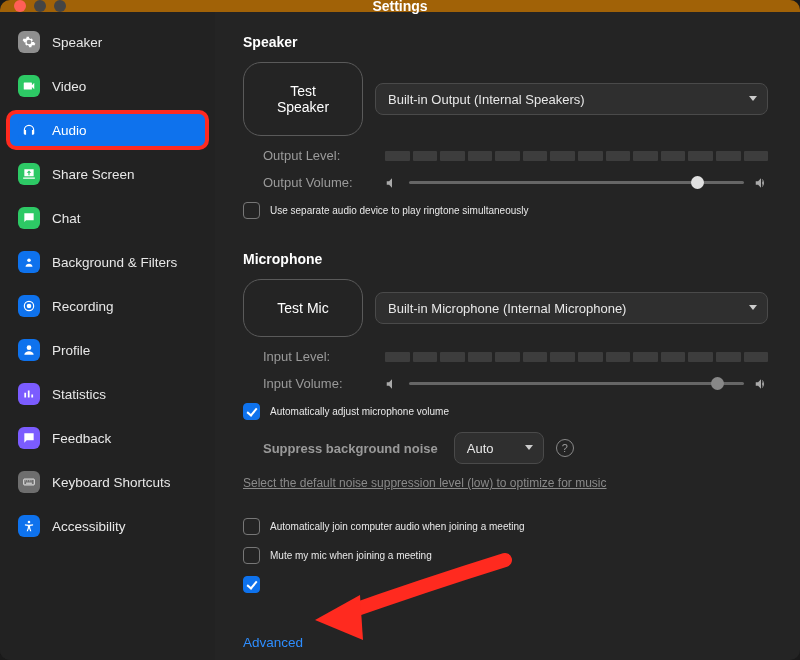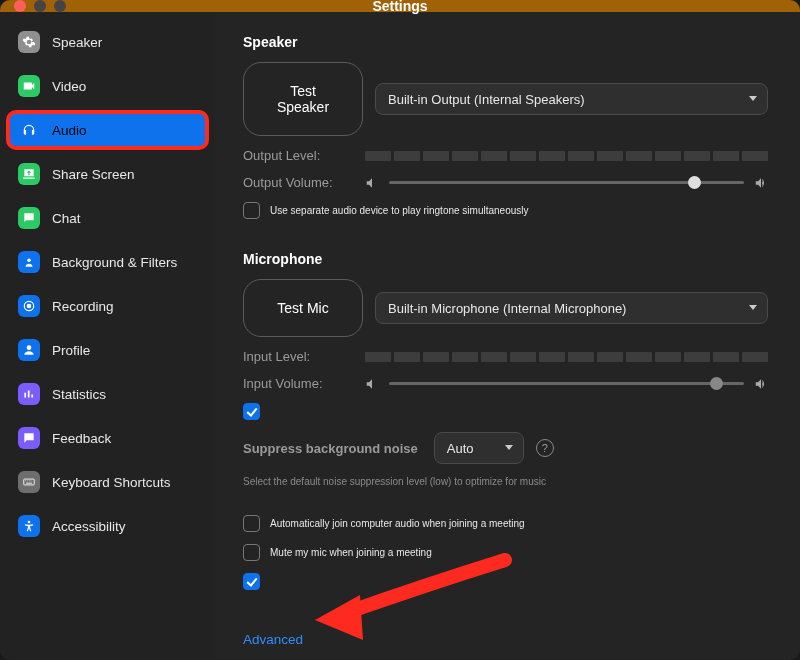--- a/index.html
+++ b/index.html
@@ -12,44 +12,44 @@
 .tl { width:12px; height:12px; border-radius:50%; }
 .tl.red { background:#ff5f57; }
 .tl.yellow { background:#444; }
 .tl.green { background:#444; }
 .title { position:absolute; left:0; right:0; text-align:center; color:#fff; font-weight:600; font-size:14px; pointer-events:none; }
 
 .body { flex:1; display:flex; }
 
 .sidebar { width:215px; background:#222; padding:12px 8px; display:flex; flex-direction:column; gap:2px; }
 .sb-item { display:flex; align-items:center; gap:12px; height:36px; padding:0 10px; border-radius:8px; color:#e8e8e8; font-size:13.5px; cursor:pointer; margin-bottom:6px; }
-.sb-item.active { background:#0e72ed; color:#000000; }
+.sb-item.active { background:#0e72ed; color:#ffffff; }
 .sb-item.highlighted { outline:4px solid #ff2a1f; outline-offset:-2px; }
 .sb-icon { width:22px; height:22px; border-radius:6px; display:flex; align-items:center; justify-content:center; font-size:12px; color:#fff; flex-shrink:0; }
 .sb-icon svg { width:14px; height:14px; fill:#fff; }
 
 .content { flex:1; padding:22px 32px 22px 28px; color:#e8e8e8; overflow:hidden; position:relative; }
 .section-head { font-weight:600; font-size:14px; color:#fff; margin-bottom:12px; }
 .row { display:flex; align-items:center; gap:12px; margin-bottom:12px; }
-.label { color:#9a9a9a; font-size:13px; width:110px; }
+.label { color:#9a9a9a; font-size:13px; width:110px;margin-left:20px; }
 .btn-pill { border:1px solid #5a5a5a; background:transparent; color:#fff; padding:20px 20px; border-radius:18px; font-size:14px; cursor:pointer; width:120px; text-align:center; }
 .dropdown { flex:1; background:#2f2f2f; border:1px solid #4a4a4a; border-radius:8px; height:32px; display:flex; align-items:center; padding:0 12px; color:#e8e8e8; font-size:13px; position:relative; cursor:pointer;text-align:right; }
 .dropdown:after { content:""; position:absolute; right:10px; top:12px; border-left:4px solid transparent; border-right:4px solid transparent; border-top:5px solid #ccc; }
 .small-dd { width:90px; flex:none; }
 .meter { flex:1; height:10px; display:flex; gap:3px; }
 .meter div { flex:1; background:#3d3d3d; border-radius:1px; }
 .slider { flex:1; display:flex; align-items:center; gap:10px; }
 .track { flex:1; height:3px; background:#666; border-radius:2px; position:relative; }
 .thumb { position:absolute; top:-5px; width:13px; height:13px; background:#e0e0e0; border-radius:50%; }
 .spk-icon { width:14px; height:14px; }
 .cb-row { display:flex; align-items:center; gap:10px; margin-bottom:12px; color:#e8e8e8; font-size:10px; }
 .cb { width:17px; height:17px; border:1.5px solid #777; border-radius:4px; background:transparent; cursor:pointer; display:inline-flex; align-items:center; justify-content:center; flex-shrink:0; }
 .cb.checked { background:#0e72ed; border-color:#0e72ed; }
 .cb.checked:after { content:""; width:4px; height:8px; border:solid #fff; border-width:0 2px 2px 0; transform:rotate(40deg); margin-top:-2px; }
-.help-text { color:#8a8a8a; font-size:10px; margin-bottom:18px; }
+.help-text { color:#8a8a8a; font-size:12px; margin-bottom:18px;text-decoration:underline; }
 .adv { color:#2e8eff; font-size:13.5px; cursor:pointer; display:inline-block; margin-top:30px; }
 .divider { height:20px; }
 .q-icon { width:18px; height:18px; border:1.5px solid #888; border-radius:50%; display:inline-flex; align-items:center; justify-content:center; color:#999; font-size:11px; cursor:pointer; }
 
 .arrow { position:absolute; pointer-events:none; }
 </style>
 </head>
 <body>
 
 <div class="window">
@@ -251,20 +251,21 @@
           <div class="track">
               <div class="thumb" id="in-thumb" style="background: rgb(136, 136, 136); left: calc(92% - 6px);"></div>
             </div>
           <svg class="spk-icon" viewBox="0 0 24 24">
               <path fill="#aaa" d="M3 9v6h4l5 5V4L7 9H3zm13 3a4 4 0 0 0-2-3.5v7A4 4 0 0 0 16 12zm-2-7v2a7 7 0 0 1 0 10v2a9 9 0 0 0 0-14z"></path>
             </svg>
         </div>
       </div>
       <div class="cb-row">
         <span class="cb checked" id="cb-auto"></span>
+        <span>Automatically adjust microphone volume</span>
       </div>
       <div class="row">
         <span class="label" style="width:auto; margin-right:4px;font-weight:bold;">Suppress background noise</span>
         <div class="dropdown small-dd">Auto</div>
         <span class="q-icon">?</span>
       </div>
       <div class="help-text">Select the default noise suppression level (low) to optimize for music</div>
 
       <div class="divider" style="height:10px;"></div>
 

